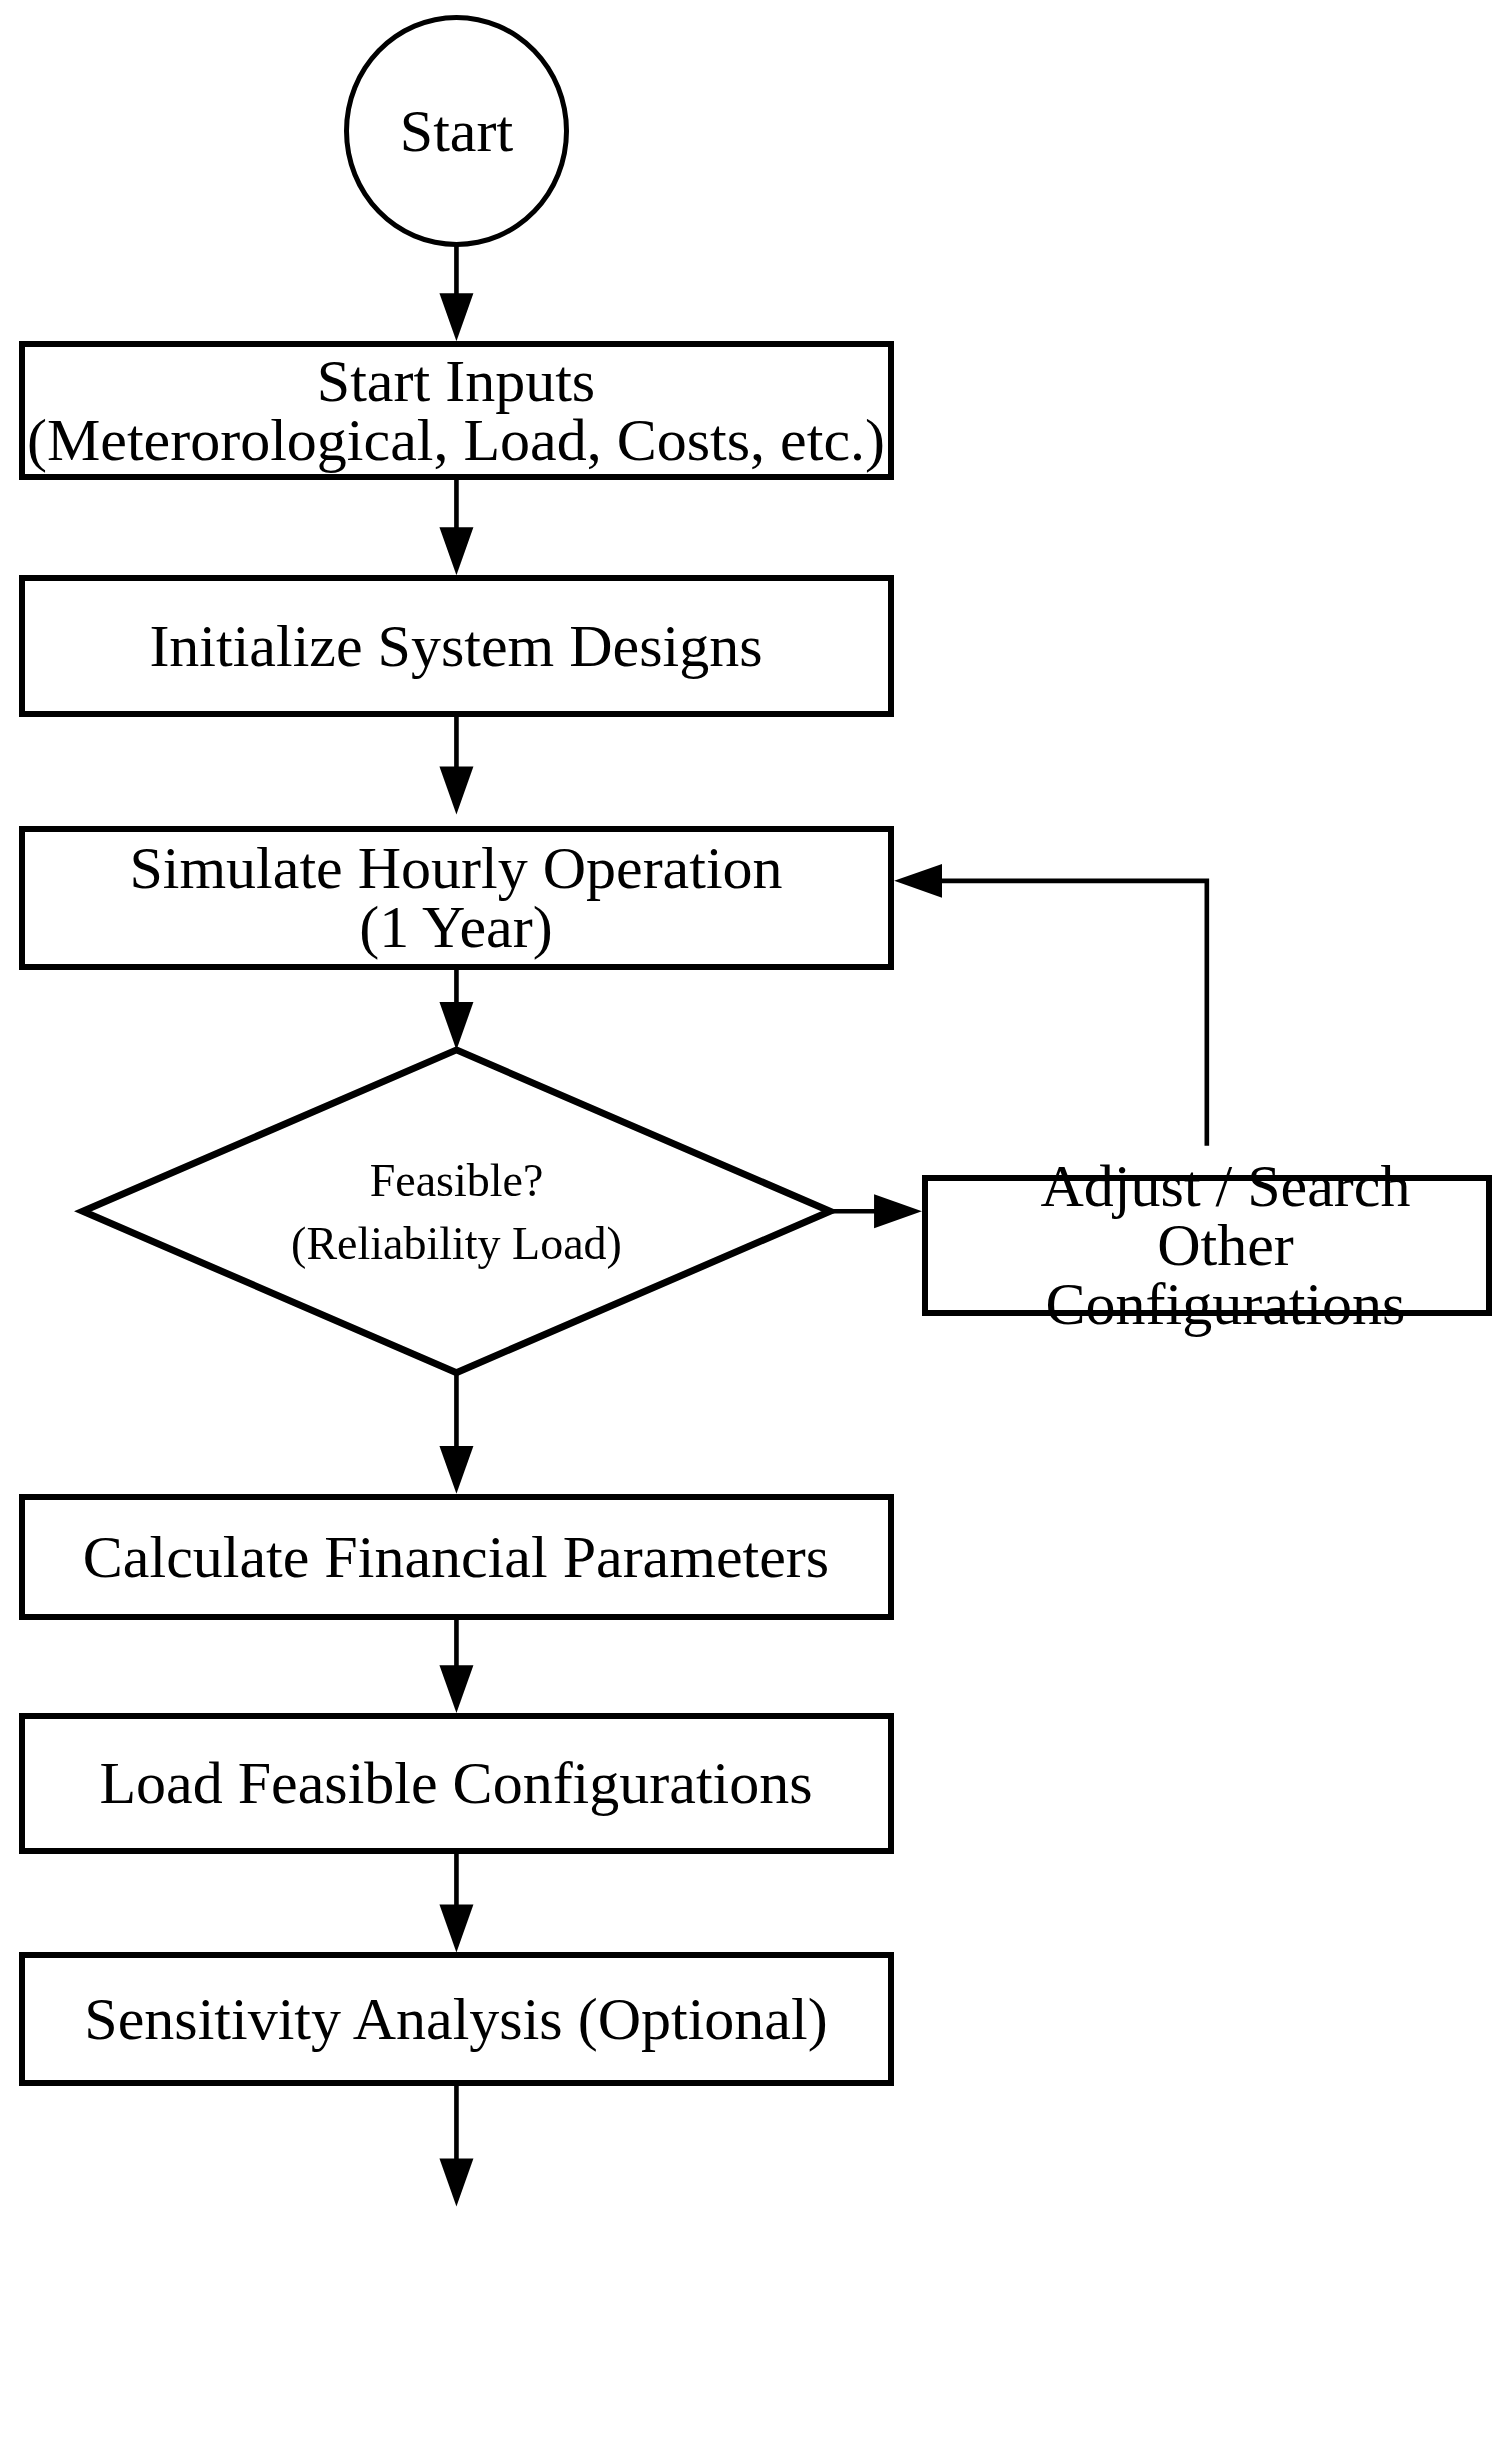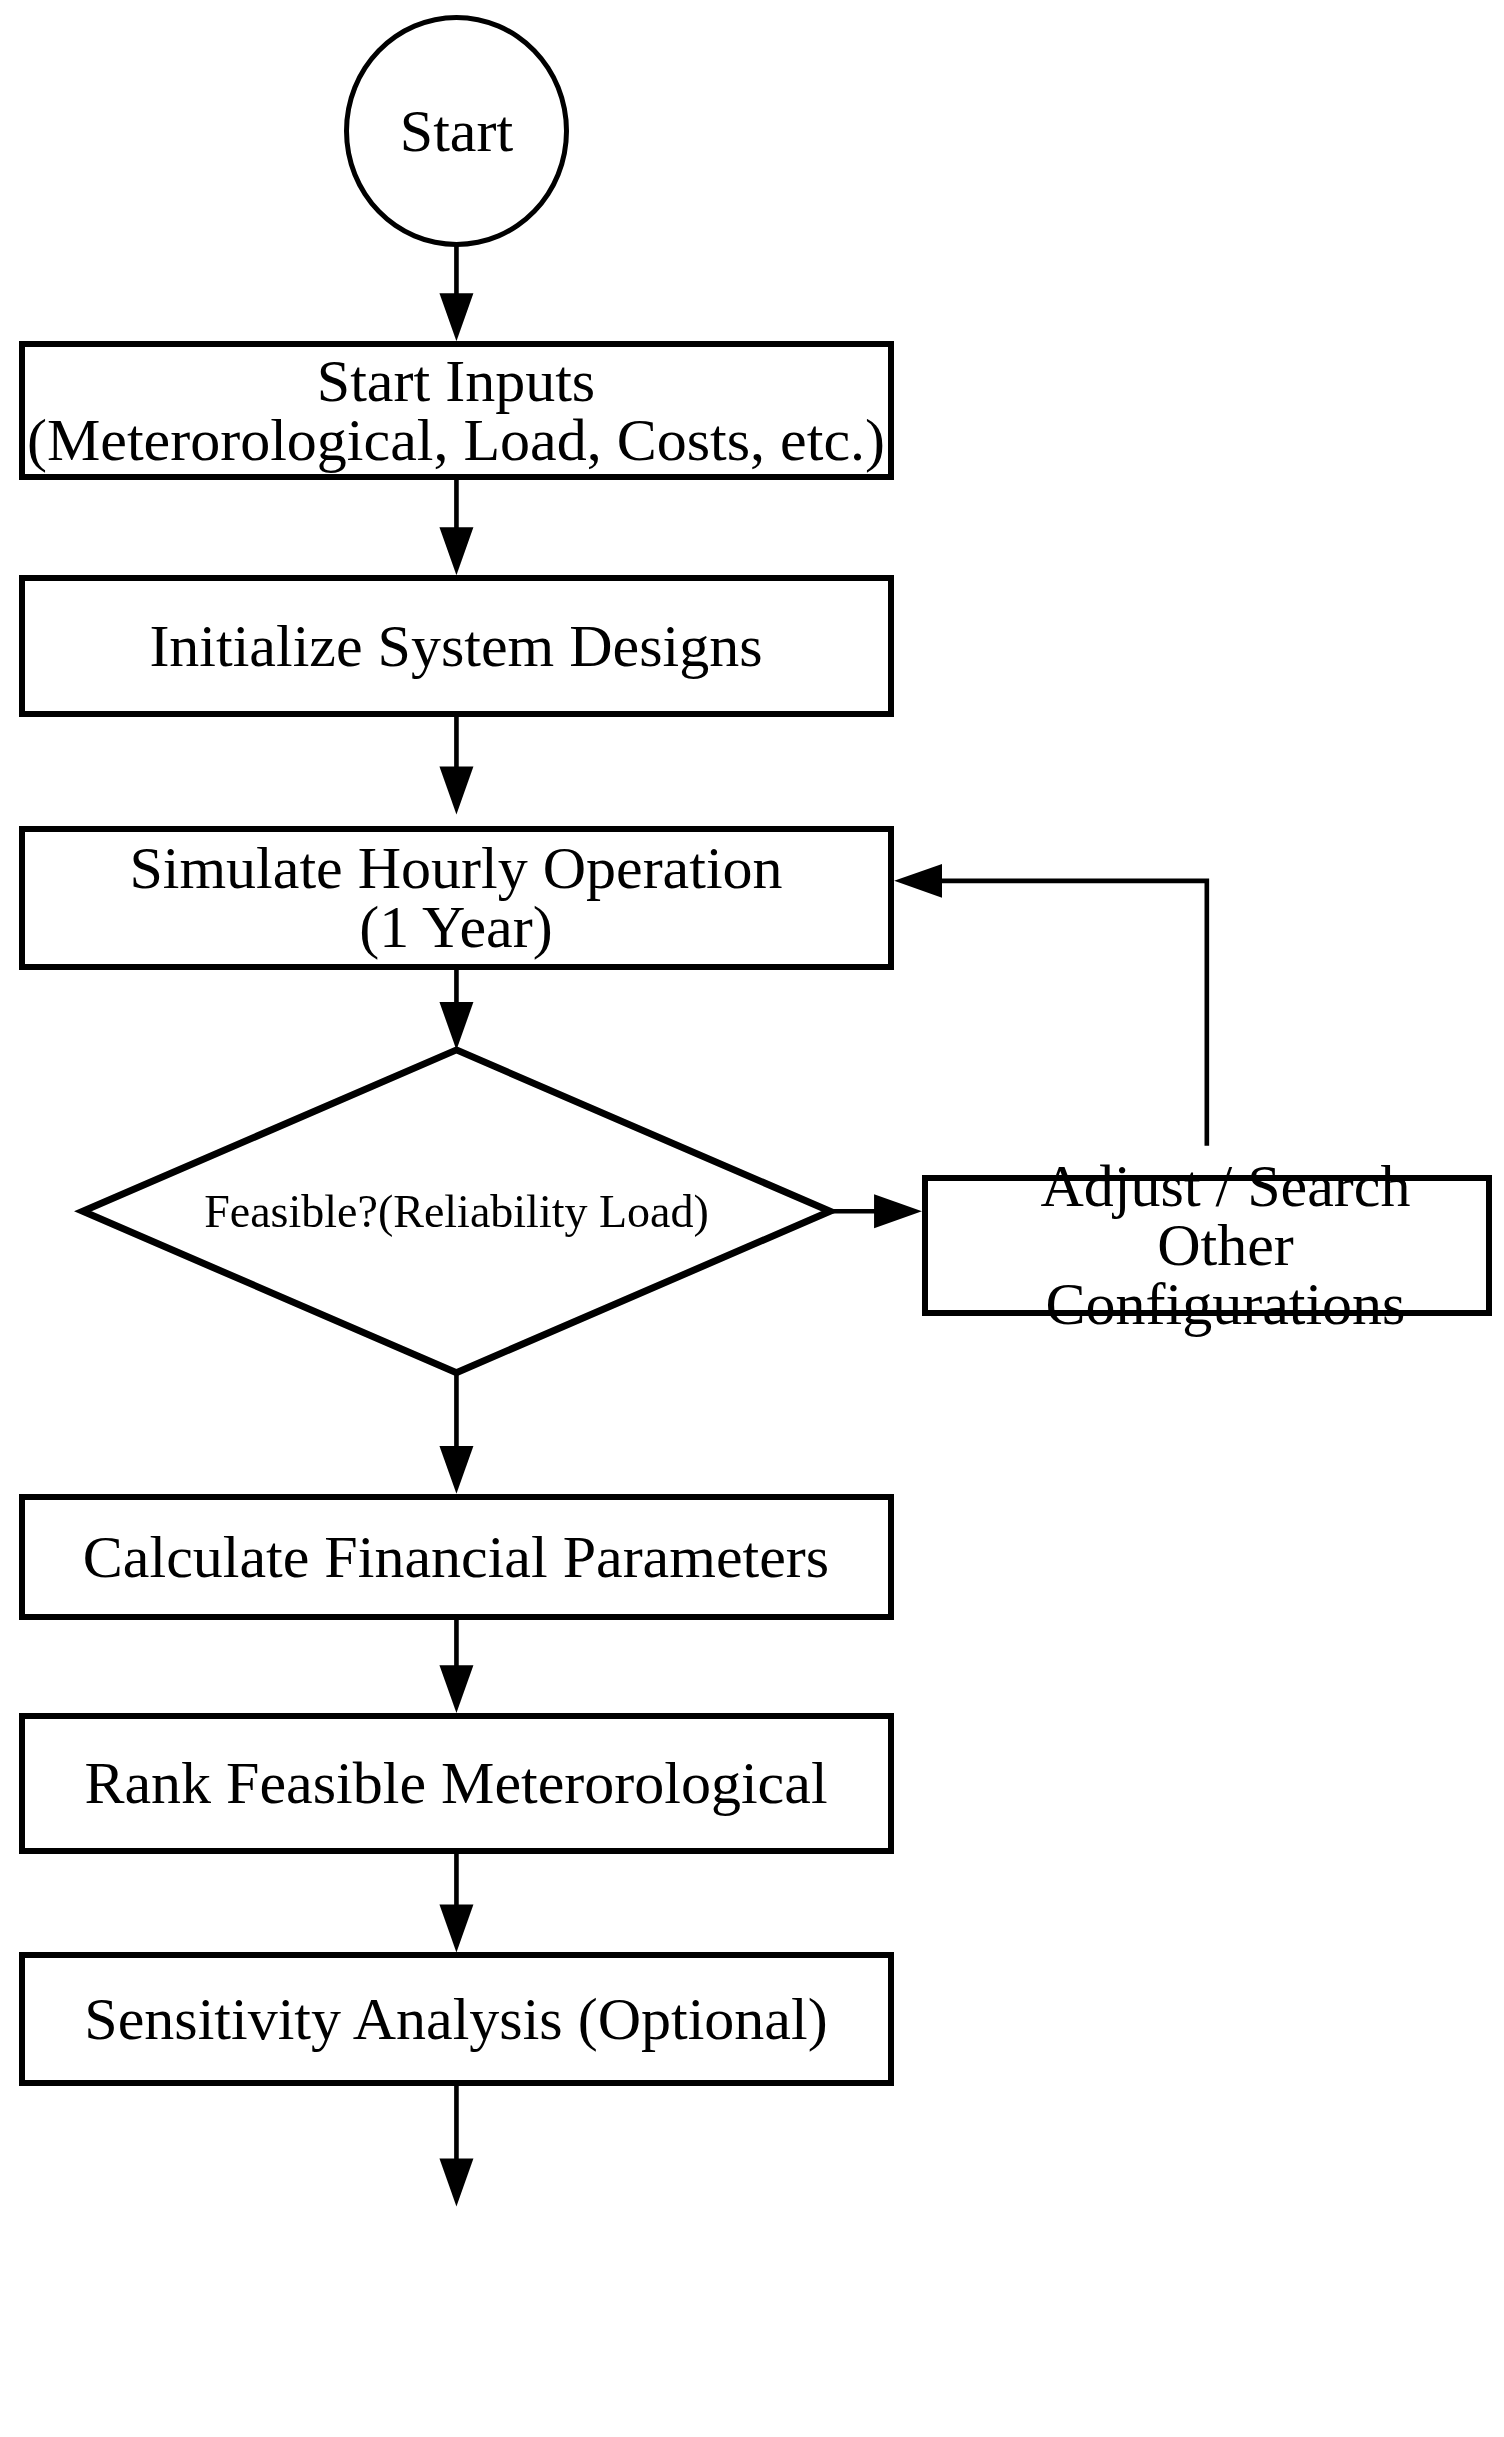--- a/index.html
+++ b/index.html
@@ -38,21 +38,21 @@
     border: 6.2px solid #000000;
   }
   .terminal-node {
     border: 5.4px solid #000000;
     border-radius: 50%;
   }
   .diamond-label {
     position: absolute;
     background: transparent;
     display: flex;
-    flex-direction: row;
+    flex-direction: column;
     align-items: center;
     justify-content: center;
     text-align: center;
     font-size: 46px;
     line-height: 63px;
   }
   .line { stroke: #000000; stroke-width: 6; fill: none; }
   .thick { stroke-width: 9; }
   .head { fill: #000000; stroke: none; }
 </style>
@@ -122,21 +122,21 @@
   <div class="node rect-node" style="left:922px; top:1175px; width:570px; height:141px;padding-left:37px;">
     <span>Adjust / Search Other</span>
     <span>Configurations</span>
   </div>
 
   <div class="node rect-node" style="left:18.5px; top:1494px; width:875px; height:126px;">
     <span>Calculate Financial Parameters</span>
   </div>
 
   <div class="node rect-node" style="left:18.5px; top:1713px; width:875px; height:141px;">
-    <span>Rank Feasible Meterorological</span>
+    <span>Load Feasible Configurations</span>
   </div>
 
   <div class="node rect-node" style="left:18.5px; top:1952px; width:875px; height:134px;">
     <span>Sensitivity Analysis (Optional)</span>
   </div>
 
 
 </div>
 
 

